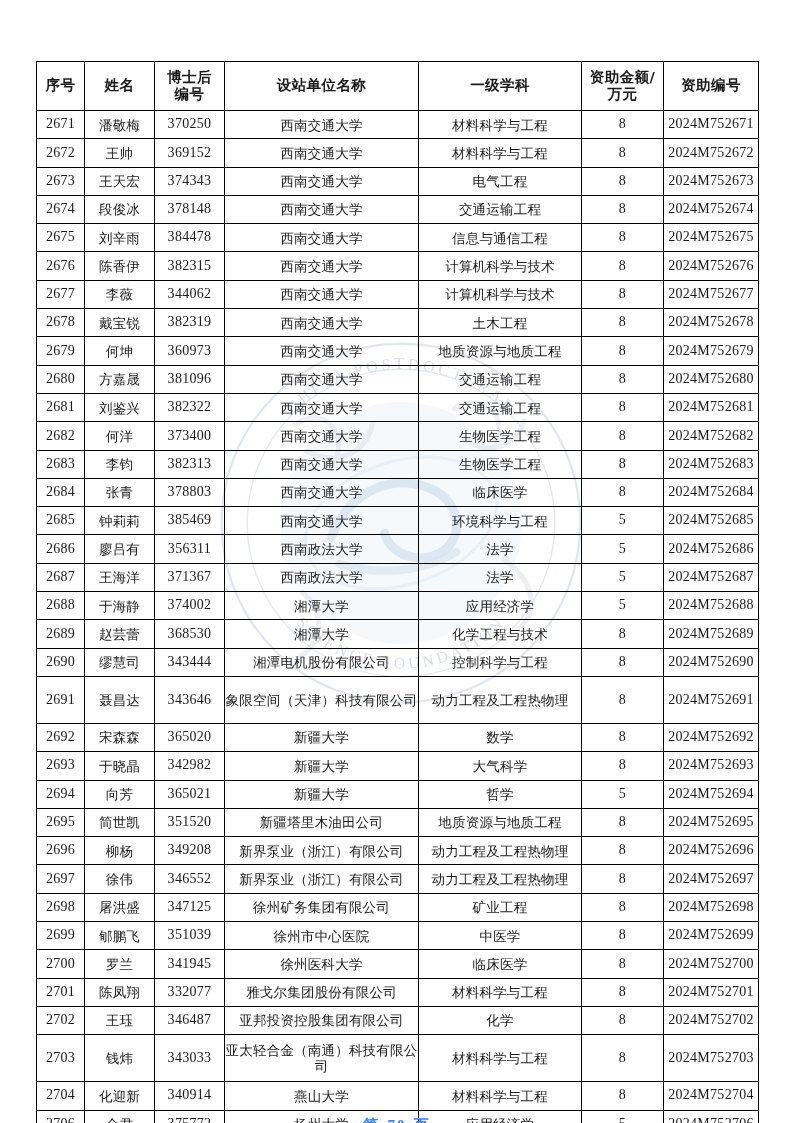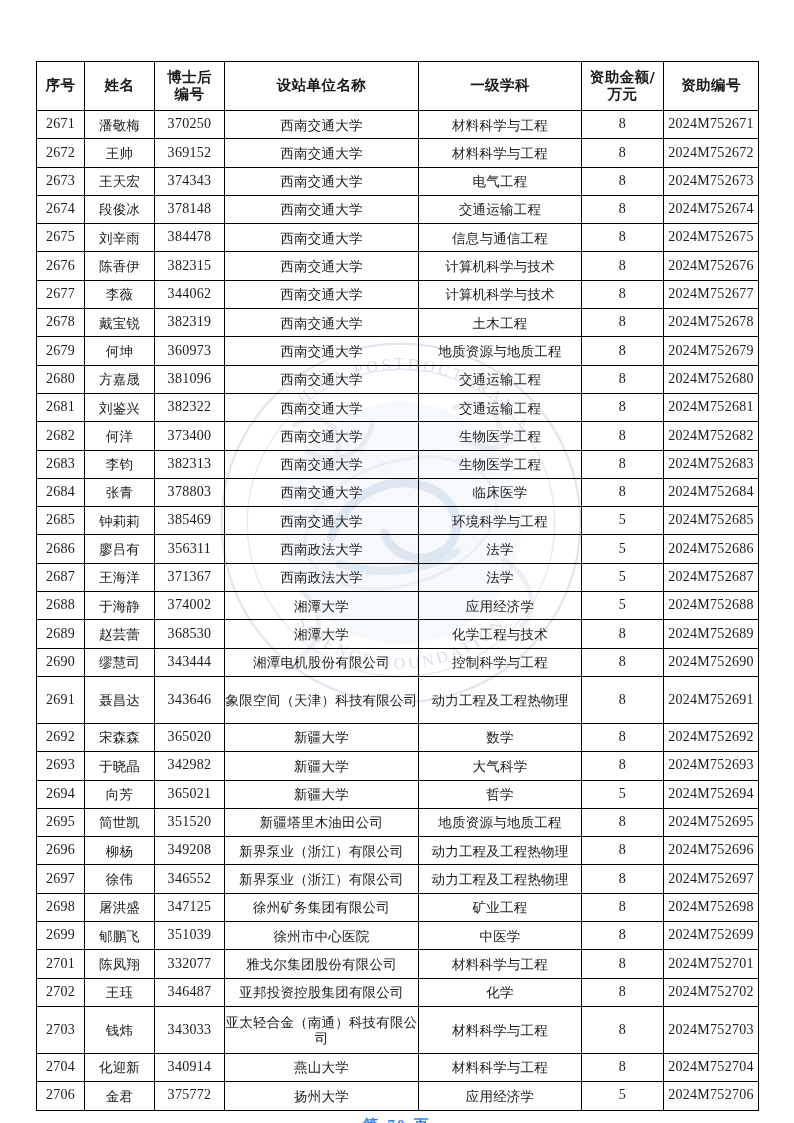--- a/index.html
+++ b/index.html
@@ -422,20 +422,29 @@
           <tr>
             <td class="num">2699</td>
             <td class="cn">郇鹏飞</td>
             <td class="num">351039</td>
             <td class="cn inst">徐州市中心医院</td>
             <td class="cn disc">中医学</td>
             <td class="num">8</td>
             <td class="num">2024M752699</td>
           </tr>
           <tr>
+            <td class="num">2700</td>
+            <td class="cn">罗兰</td>
+            <td class="num">341945</td>
+            <td class="cn inst">徐州医科大学</td>
+            <td class="cn disc">临床医学</td>
+            <td class="num">8</td>
+            <td class="num">2024M752700</td>
+          </tr>
+          <tr>
             <td class="num">2701</td>
             <td class="cn">陈凤翔</td>
             <td class="num">332077</td>
             <td class="cn inst">雅戈尔集团股份有限公司</td>
             <td class="cn disc">材料科学与工程</td>
             <td class="num">8</td>
             <td class="num">2024M752701</td>
           </tr>
           <tr>
             <td class="num">2702</td>

